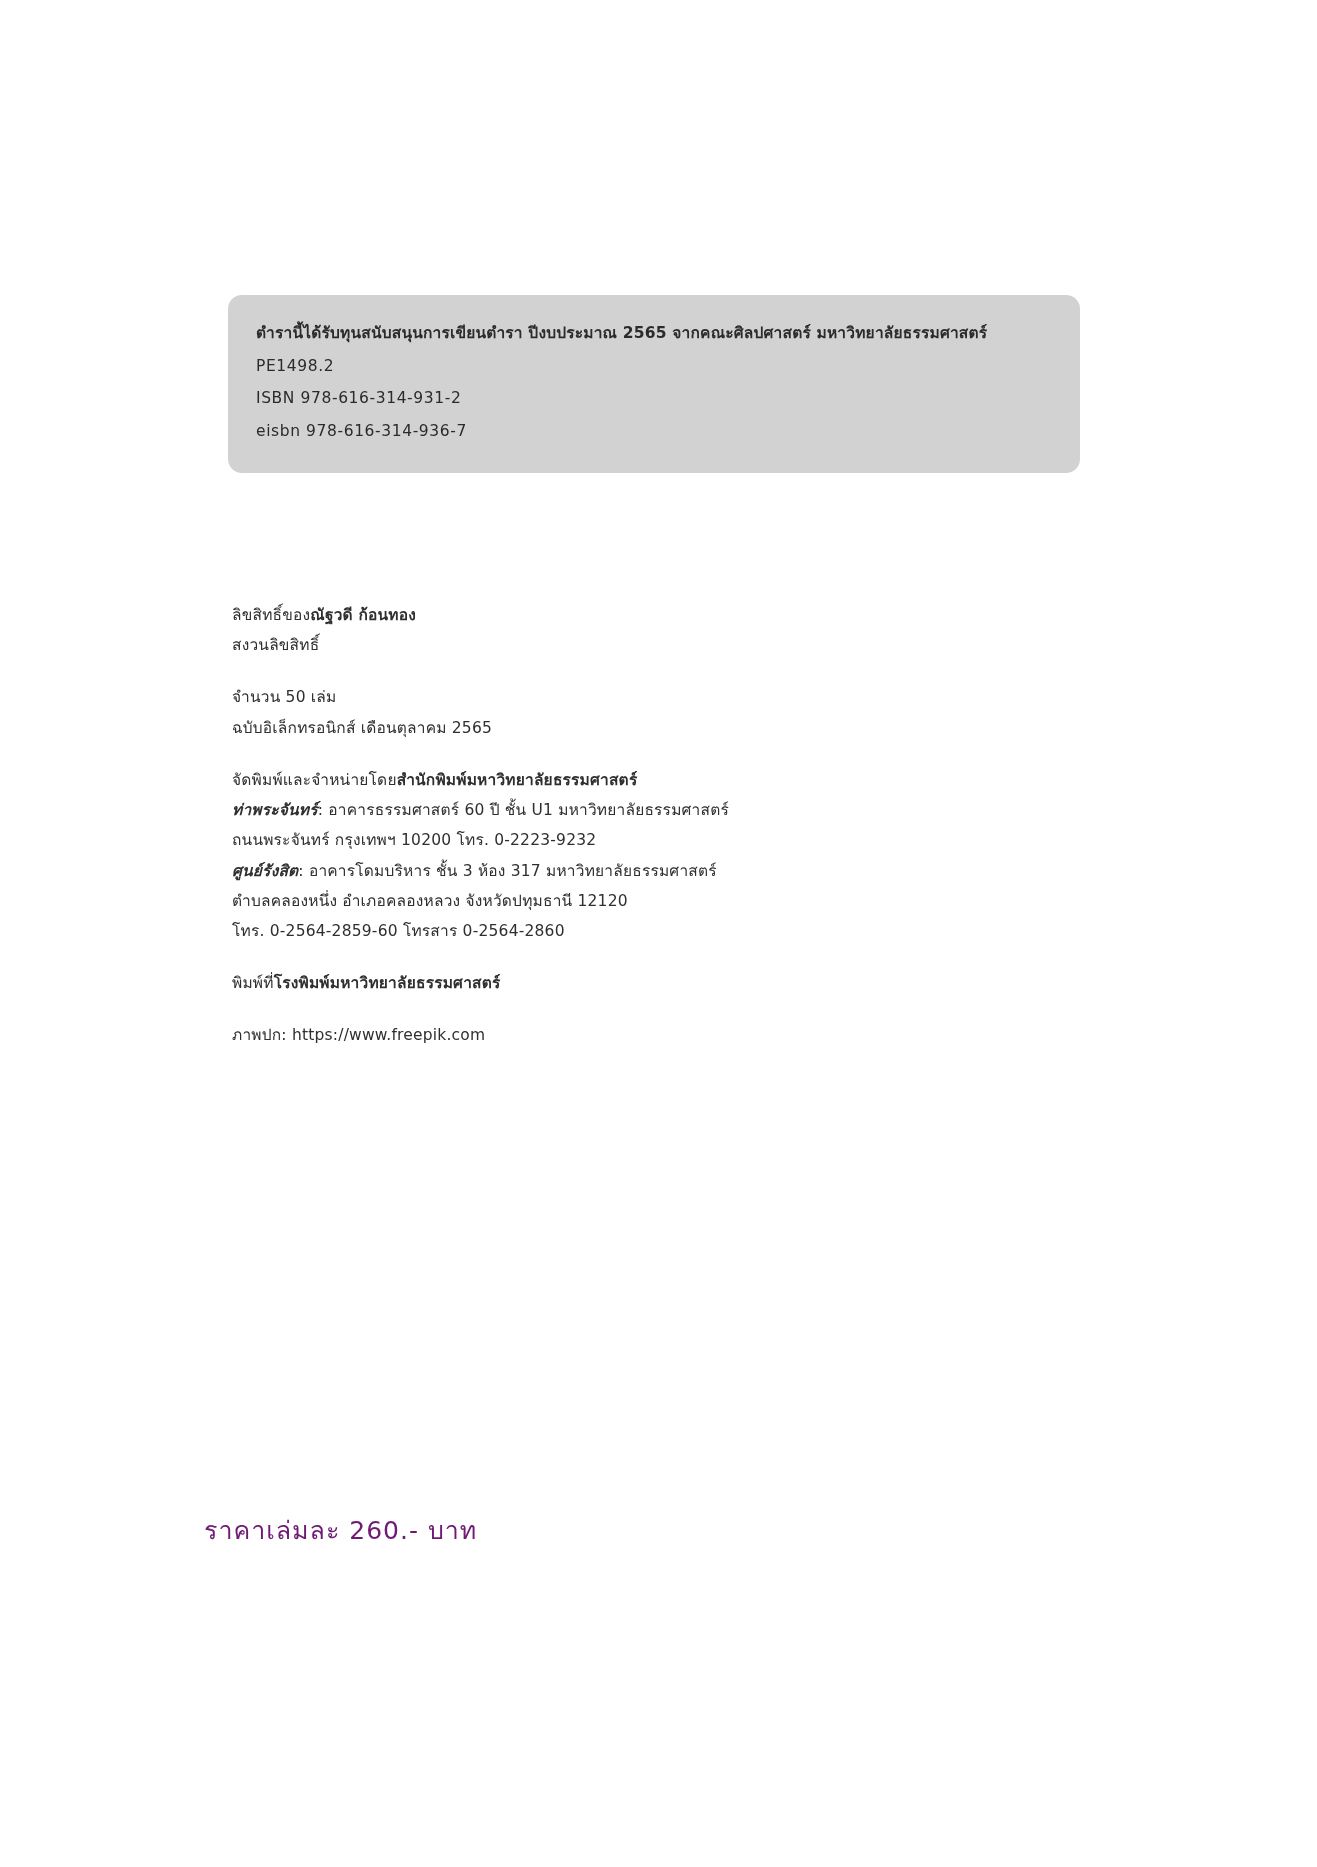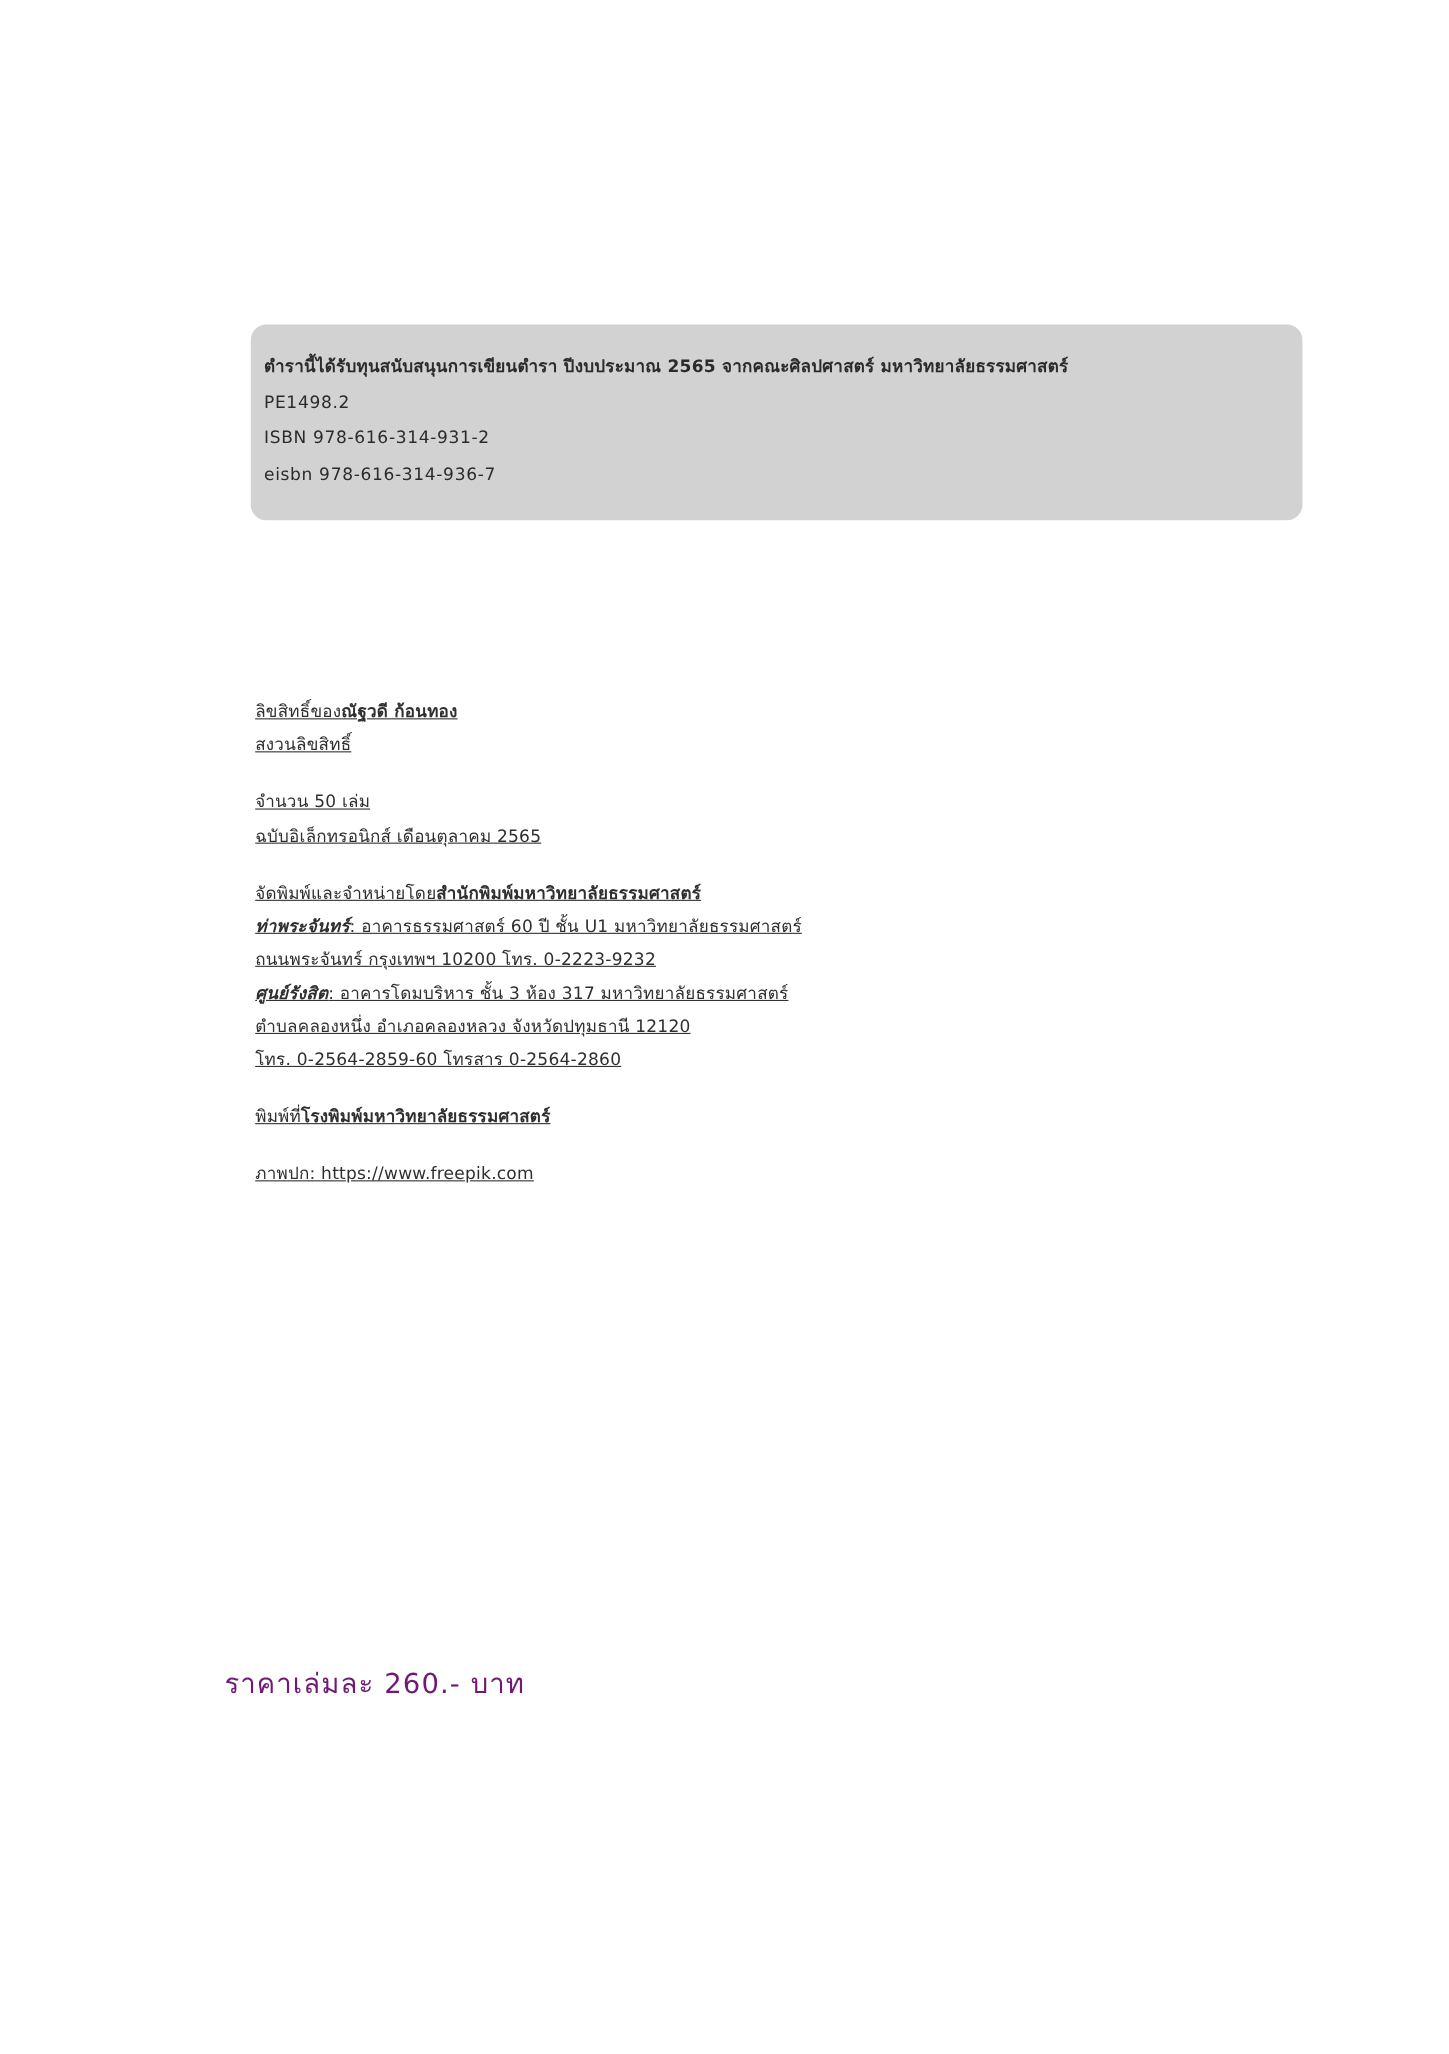--- a/index.html
+++ b/index.html
@@ -19,45 +19,44 @@
   .page {
     position: absolute;
     inset: 0;
   }
 
   
   .cip-block {
     position: absolute;
     left: 228px;
     top: 295px;
-    width: 956px;
-    padding: 22px 28px 26px 12px;
+    width: 852px;
+    padding: 22px 28px 26px 28px;
     background: #d2d2d2;
     border-radius: 14px;
     box-sizing: border-box;
   }
   .cip-line {
     font-size: 15.5px;
     line-height: 2.1;
     color: #2b2b2b;
     letter-spacing: 0.2px;
     white-space: nowrap;
   }
   .cip-line.bold { font-weight: bold; }
   .cip-line.italic { font-style: italic; }
   .cip-line.indent { padding-left: 56px; }
   .cip-line.latin { letter-spacing: 0.6px; }
 
   
   .body-area {
     position: absolute;
     left: 232px;
-    top: 632px;
+    top: 600px;
     width: 900px;
-    text-decoration: underline;
   }
   .grp { margin-bottom: 22px; }
   .tl {
     font-size: 15.5px;
     line-height: 1.95;
     color: #2f2f2f;
     letter-spacing: 0.2px;
     white-space: nowrap;
   }
   .tl b { font-weight: bold; }

